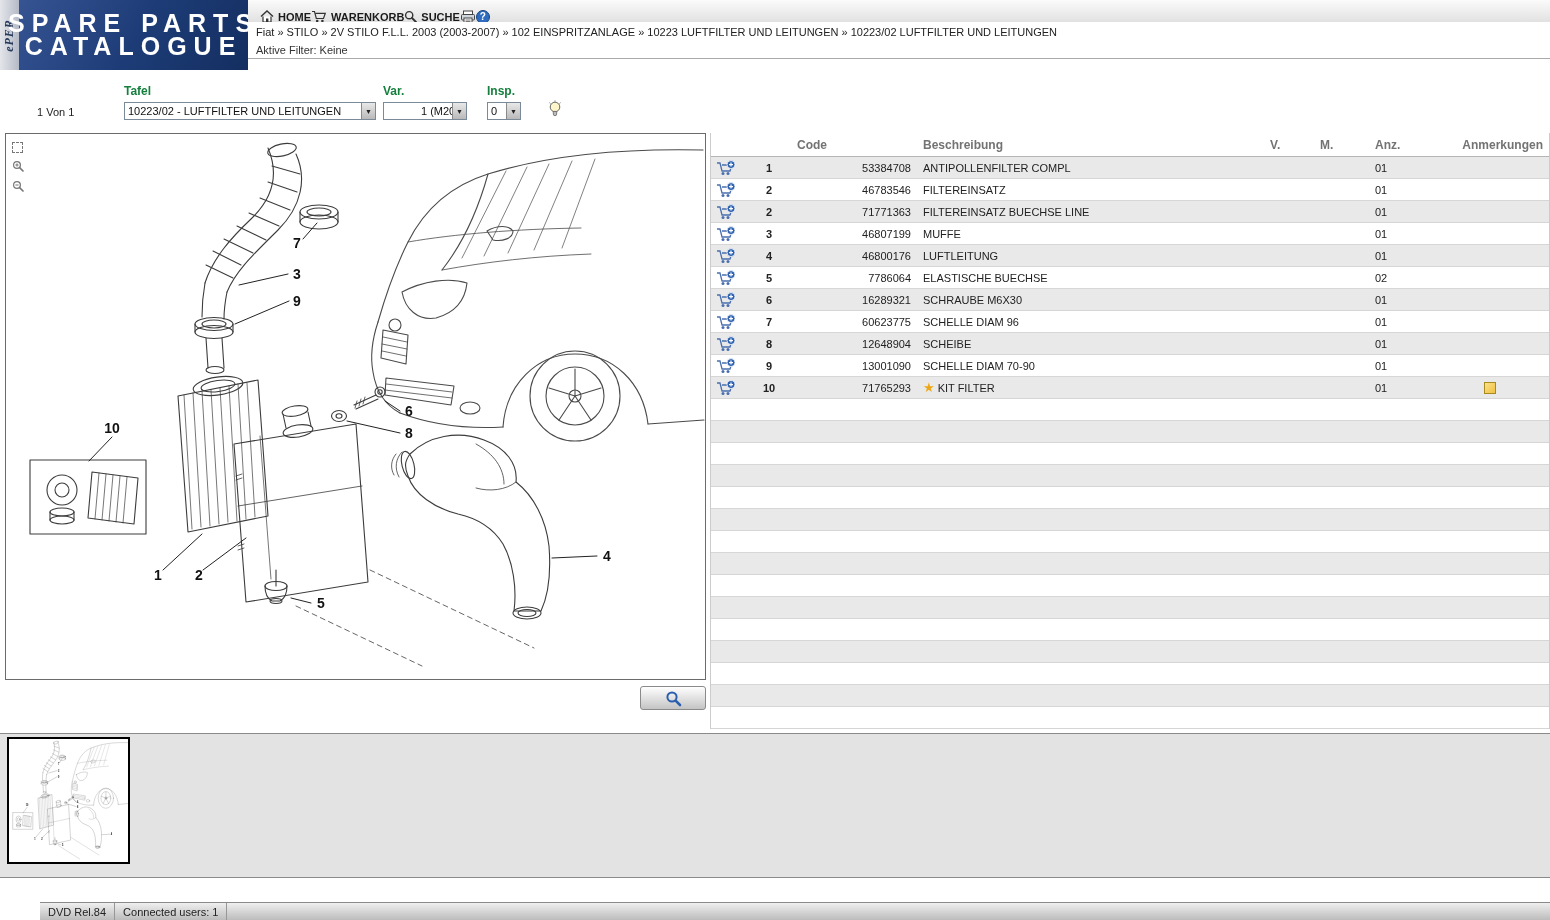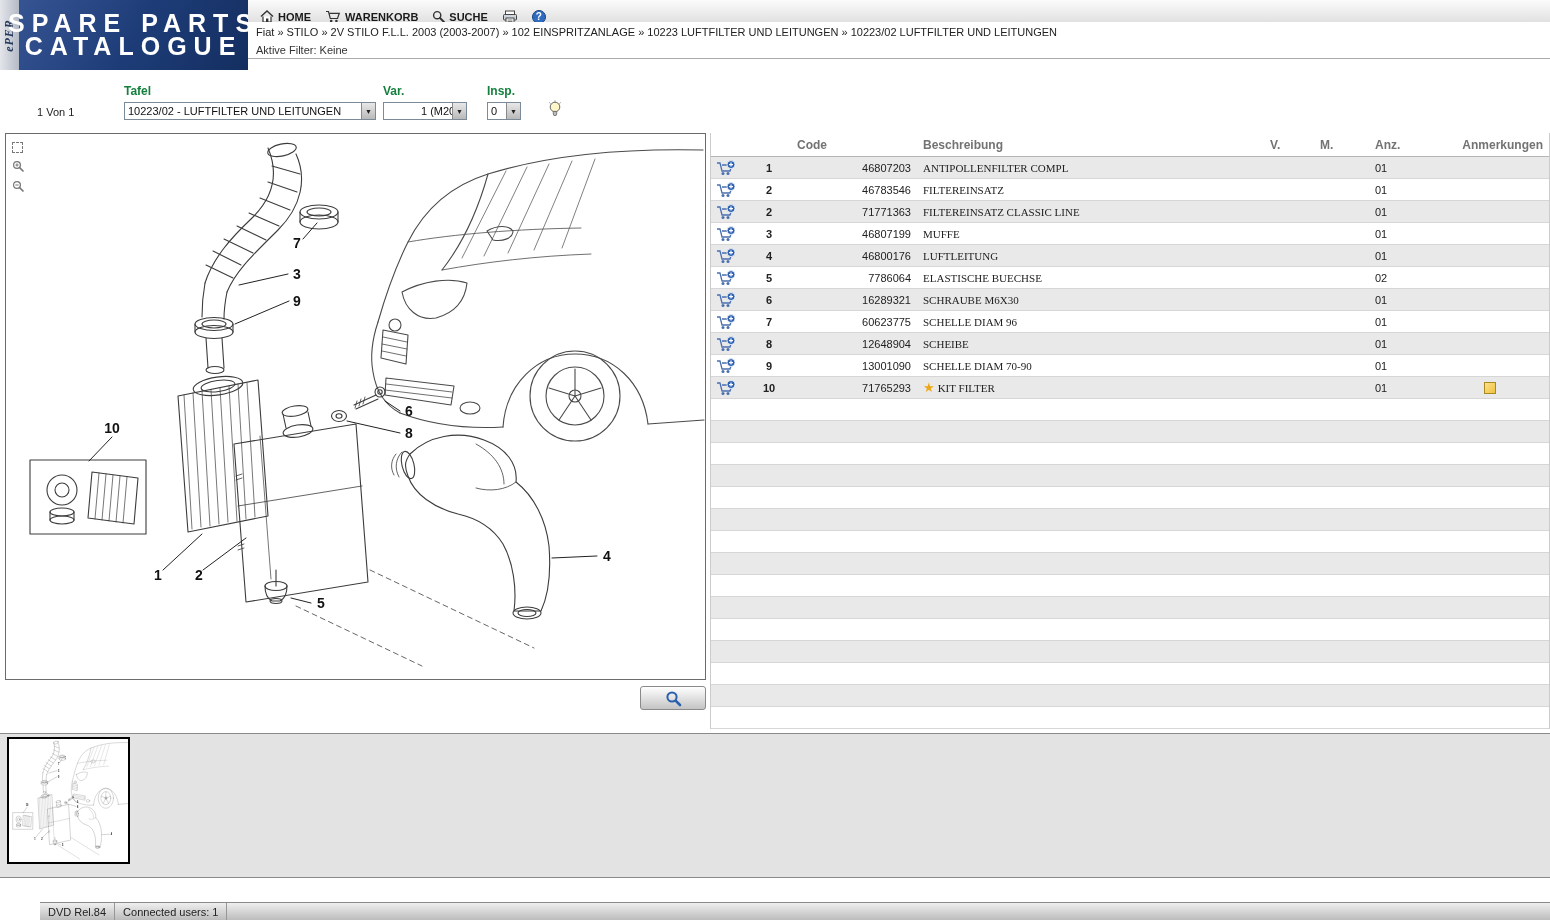--- a/index.html
+++ b/index.html
@@ -13,21 +13,21 @@
   .eper-strip { position:absolute; left:0; top:0; width:19px; height:70px;
           background:linear-gradient(90deg,#e3e5ea,#b4bac6); display:flex; align-items:center; justify-content:center; }
   .eper-text { transform:rotate(-90deg); font-size:12px; font-weight:bold; font-style:italic;
           color:#273a5c; letter-spacing:1px; font-family:"Liberation Serif",serif; white-space:nowrap; }
   .logo-lines { position:absolute; left:19px; right:0; top:0; bottom:0; display:flex; flex-direction:column;
           justify-content:center; align-items:center; }
   .logo-line { color:#fff; font-size:25px; font-weight:bold; letter-spacing:7px; line-height:23px; white-space:nowrap; }
 
   .topbar { position:absolute; left:248px; top:0; right:0; height:34px;
           background:linear-gradient(#fbfbfb,#d4d4d4); border-bottom:1px solid #9a9a9a;
-          display:flex; align-items:center; gap:14px; padding:0 0 0 12px; }
+          display:flex; align-items:center; gap:0; padding:0 0 0 12px; }
   .tb-item { display:flex; align-items:center; gap:4px; font-size:11px; font-weight:bold; color:#1a1a1a; }
   .tb-icon-btn { display:flex; align-items:center; }
   .help-badge { width:14px; height:14px; border-radius:50%; background:#2f6cc0; border:1px solid #17457e;
           color:#fff; font-size:10px; font-weight:bold; display:flex; align-items:center; justify-content:center; }
 
   .breadcrumb-row { position:absolute; left:248px; top:22px; right:0; height:19px; background:#fff;
           font-size:11px; color:#222; display:flex; align-items:center; padding-left:8px; white-space:nowrap; overflow:hidden; }
   .filter-row { position:absolute; left:248px; top:41px; right:0; height:18px; background:#fff;
           font-size:11px; color:#333; display:flex; align-items:center; padding-left:8px; border-bottom:1px solid #aaa; }
 
@@ -56,21 +56,21 @@
 
   
   .parts-table { position:absolute; left:710px; top:133px; width:840px; border-left:1px solid #ccc; border-right:1px solid #ccc; }
   .thead, .prow { display:grid; grid-template-columns:30px 56px 120px 1fr 50px 55px 62px 118px; align-items:center; }
   .thead { height:24px; font-size:12px; font-weight:bold; color:#737373; border-bottom:1px solid #b5b5b5; background:#fff; }
   .prow { height:22px; font-size:11px; color:#222; border-bottom:1px solid #d6d6d6; background:#fff; }
   .prow.alt { background:#e9e9e9; }
   .c-cart { display:flex; justify-content:center; align-items:center; }
   .c-pos { text-align:center; font-weight:bold; }
   .c-code { text-align:right; padding-right:6px; }
-  .c-desc { padding-left:6px; display:flex; align-items:center; gap:3px; white-space:nowrap; overflow:hidden;font-family:Liberation Serif, serif; }
+  .c-desc { padding-left:6px; display:flex; align-items:center; gap:3px; white-space:nowrap; overflow:hidden; }
   .c-v, .c-m, .c-anz { padding-left:6px; }
   .c-anm { display:flex; justify-content:center; align-items:center; }
   .h-code { padding-left:0; } .h-desc { padding-left:6px; } .h-v,.h-m,.h-anz { padding-left:6px; }
   .h-anm { text-align:right; padding-right:6px; }
   .star { color:#eda715; font-size:13px; line-height:1; }
   .note { width:12px; height:12px; background:linear-gradient(135deg,#fbe28a,#f0c040); border:1px solid #a98a20; display:inline-block; }
 
   
   .thumb-strip { position:absolute; left:0; top:733px; width:1550px; height:145px; background:#e3e3e3;
          border-top:1px solid #8a8a8a; border-bottom:1px solid #8a8a8a; }
@@ -378,21 +378,21 @@
       <div class="c-cart">
         <svg data-interactable="true" width="20" height="16" viewBox="0 0 20 16">
               <path d="M1 3 h3 l2 8 h8 l2 -6 h-10" fill="none" stroke="#4a6fae" stroke-width="1.3"></path>
               <circle cx="7" cy="13.6" r="1.5" fill="#4a6fae"></circle>
               <circle cx="12" cy="13.6" r="1.5" fill="#4a6fae"></circle>
               <circle cx="15" cy="4.6" r="4" fill="#2e62b0" stroke="#fff" stroke-width="0.8"></circle>
               <path d="M15 2.6 v4 M13 4.6 h4" stroke="#fff" stroke-width="1.2"></path>
             </svg>
       </div>
       <div class="c-pos" data-interactable="false">1</div>
-      <div class="c-code" data-interactable="true">46807203</div>
+      <div class="c-code" data-interactable="true">53384708</div>
       <div class="c-desc" data-interactable="false">
 
         <span data-interactable="false">ANTIPOLLENFILTER COMPL</span>
       </div>
       <div class="c-v" data-interactable="false"></div>
       <div class="c-m" data-interactable="false"></div>
       <div class="c-anz" data-interactable="false">01</div>
       <div class="c-anm" data-interactable="false">
         
       </div>
@@ -427,21 +427,21 @@
               <circle cx="7" cy="13.6" r="1.5" fill="#4a6fae"></circle>
               <circle cx="12" cy="13.6" r="1.5" fill="#4a6fae"></circle>
               <circle cx="15" cy="4.6" r="4" fill="#2e62b0" stroke="#fff" stroke-width="0.8"></circle>
               <path d="M15 2.6 v4 M13 4.6 h4" stroke="#fff" stroke-width="1.2"></path>
             </svg>
       </div>
       <div class="c-pos" data-interactable="false">2</div>
       <div class="c-code" data-interactable="true">71771363</div>
       <div class="c-desc" data-interactable="false">
 
-        <span data-interactable="false">FILTEREINSATZ CLASSIC LINE</span>
+        <span data-interactable="false">FILTEREINSATZ BUECHSE LINE</span>
       </div>
       <div class="c-v" data-interactable="false"></div>
       <div class="c-m" data-interactable="false"></div>
       <div class="c-anz" data-interactable="false">01</div>
       <div class="c-anm" data-interactable="false">
         
       </div>
     </div>
         <div class="prow" data-interactable="true">
       <div class="c-cart">

